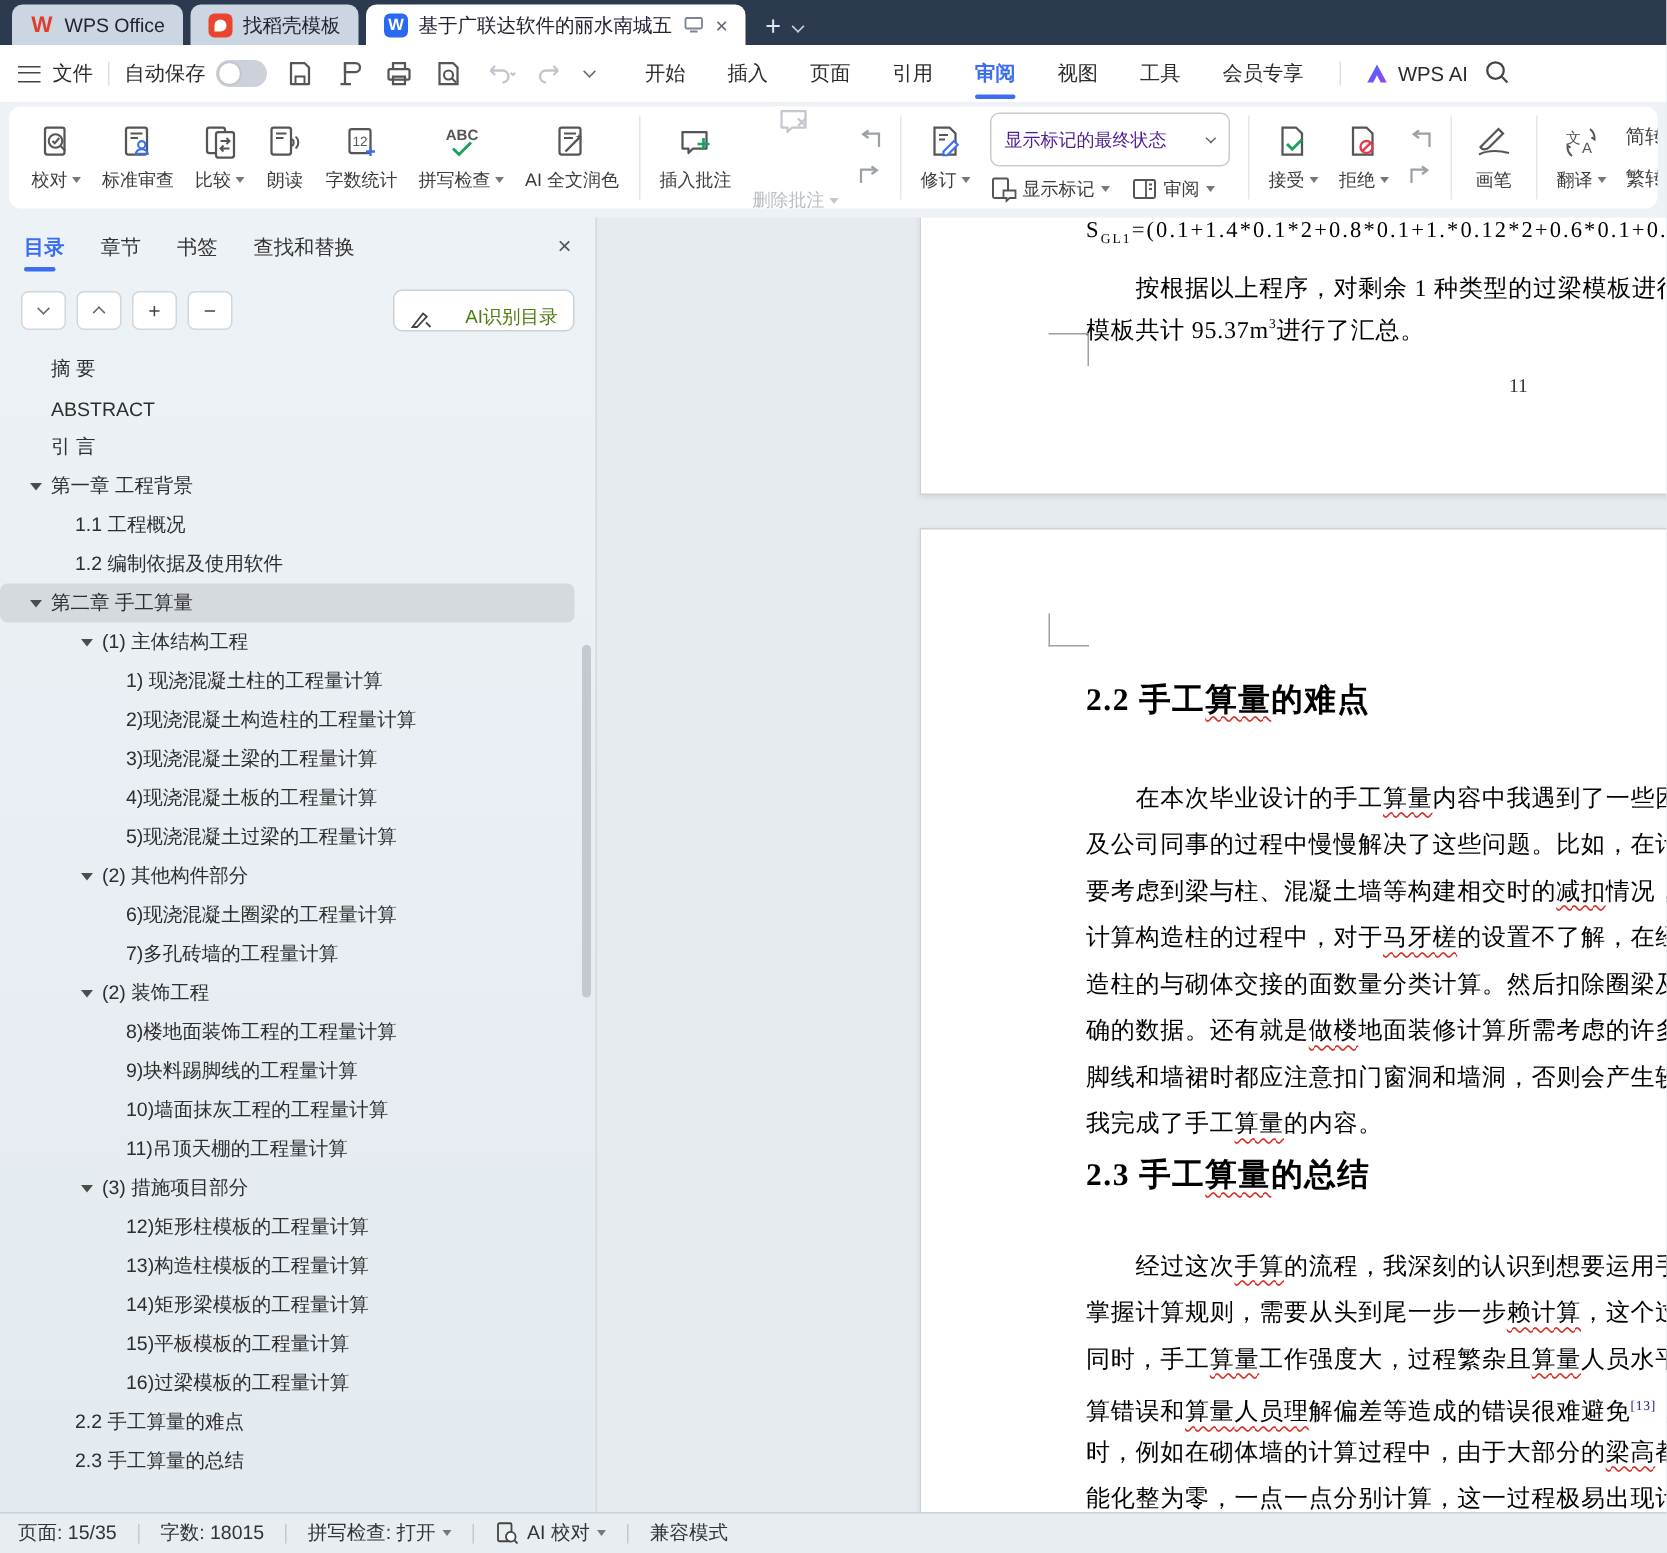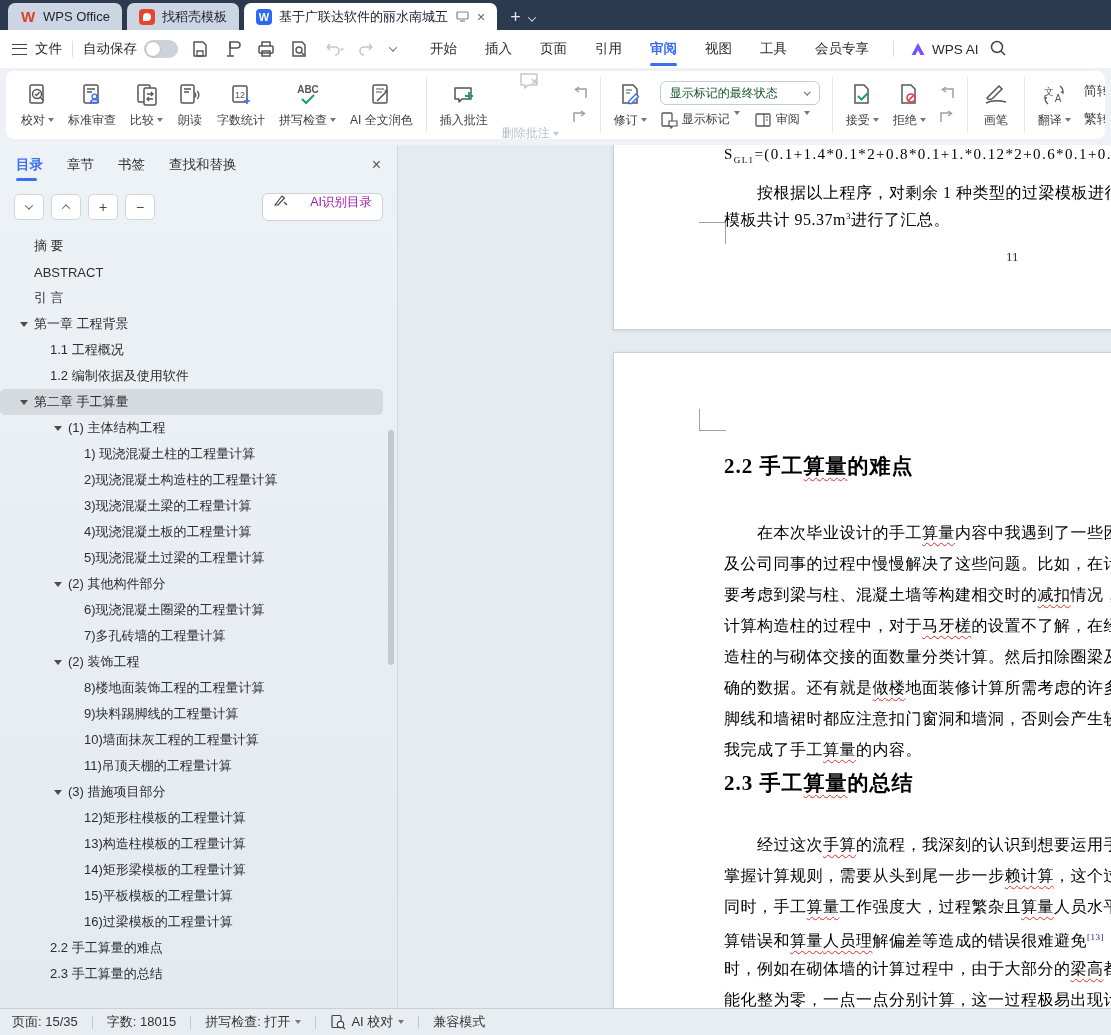--- a/index.html
+++ b/index.html
@@ -49,39 +49,39 @@
   
   #ribbon { height:77px; background:#eef1f5; padding:3px 6px 6px; overflow:hidden; }
   .ribbon-panel { background:#fff; border-radius:8px; height:68px; display:flex; align-items:center; padding:0 8px; overflow:hidden; }
   .rbtn { display:flex; flex-direction:column; align-items:center; justify-content:center; gap:4px; padding:5px 7px; border-radius:5px; font-size:12px; color:#3c3c3c; white-space:nowrap; }
   .rbtn .rlb { display:flex; align-items:center; gap:3px; }
   .rbtn.disabled { color:#b9bec6;gap:31px; }
   .rdivider { width:1px; height:56px; background:#e4e6ea; margin:0 6px; flex:none; }
   .rcol { display:flex; flex-direction:column; justify-content:center; gap:9px; padding:0 4px; }
   .rcol2 { display:flex; flex-direction:column; justify-content:center; gap:6px; padding:0 6px; }
   .rrow { display:flex; align-items:center; gap:14px; }
-  .rsel { width:160px; height:24px; border:1px solid #c7ccd3; border-radius:6px; display:flex; align-items:center; justify-content:space-between; padding:0 9px; font-size:12px; color:#14532d; }
-  .smallbtn { display:flex; gap:4px; font-size:12px; color:#3c3c3c; }
+  .rsel { width:160px; height:36px; border:1px solid #c7ccd3; border-radius:6px; display:flex; align-items:center; justify-content:space-between; padding:0 9px; font-size:12px; color:#4c1d95; }
+  .smallbtn { display:flex; align-items:center; gap:4px; font-size:12px; color:#3c3c3c; }
   .hz { display:flex; align-items:center; gap:2px; font-size:12.5px; color:#3c3c3c; white-space:nowrap; width:26px; overflow:hidden; }
   .hz b { font-size:13px; font-weight:normal; }
   .car { width:0; height:0; border-left:3.5px solid transparent; border-right:3.5px solid transparent; border-top:4px solid #777; display:inline-block; }
 
   
   #content { position:absolute; top:145px; left:0; right:0; bottom:27px; display:flex; }
 
   
   #sidebar { width:398px; background:linear-gradient(180deg,#edf2f6,#e3eaf0); border-right:1px solid #d3d9de; position:relative; flex:none; }
   .sb-tabs { display:flex; align-items:center; height:40px; padding:0 16px; font-size:13.5px; color:#333; }
   .sb-tab { margin-right:24px; position:relative; height:40px; display:flex; align-items:center; }
   .sb-tab.active { color:#3b6ef0; font-weight:bold; }
   .sb-tab.active::after { content:""; position:absolute; left:0; right:6px; bottom:4px; height:3px; border-radius:2px; background:#3b6ef0; }
   .sb-close { margin-left:auto; font-size:16px; color:#555; }
   .sb-toolbar { display:flex; align-items:center; padding:8px 14px 0 14px; }
   .sq-btn { width:30px; height:26px; background:#fff; border:1px solid #d2d6db; border-radius:5px; display:flex; align-items:center; justify-content:center; margin-right:7px; font-size:14px; color:#444; }
-  .ai-toc-btn { margin-left:auto; height:28px; background:#fff; border:1px solid #ccd1d7; border-radius:6px; display:flex; align-items:flex-start; gap:22px; padding:0 10px; font-size:12.5px; color:#a21caf; }
+  .ai-toc-btn { margin-left:auto; height:28px; background:#fff; border:1px solid #ccd1d7; border-radius:6px; display:flex; align-items:flex-end; gap:22px; padding:0 10px; font-size:12.5px; color:#4d7c0f; }
   .toc { margin-top:12px; }
   .toc-item { height:26px; display:flex; align-items:center; font-size:13px; color:#2e2e2e; white-space:nowrap; border-radius:5px; margin-right:14px; }
   .toc-item .tri { width:0; height:0; border-left:4px solid transparent; border-right:4px solid transparent; border-top:5px solid #4c4c4c; margin-right:6px; flex:none; }
   .toc-item.no-arrow .tri { visibility:hidden; }
   .toc-item.lvl0 { padding-left:20px; }
   .toc-item.lvl1 { padding-left:36px; }
   .toc-item.lvl2 { padding-left:54px; }
   .toc-item.lvl3 { padding-left:70px; }
   .toc-item.selected { background:#d5dadf; }
   .sb-scroll { position:absolute; right:3px; top:285px; width:6px; height:235px; border-radius:3px; background:#c3c9cf; }

